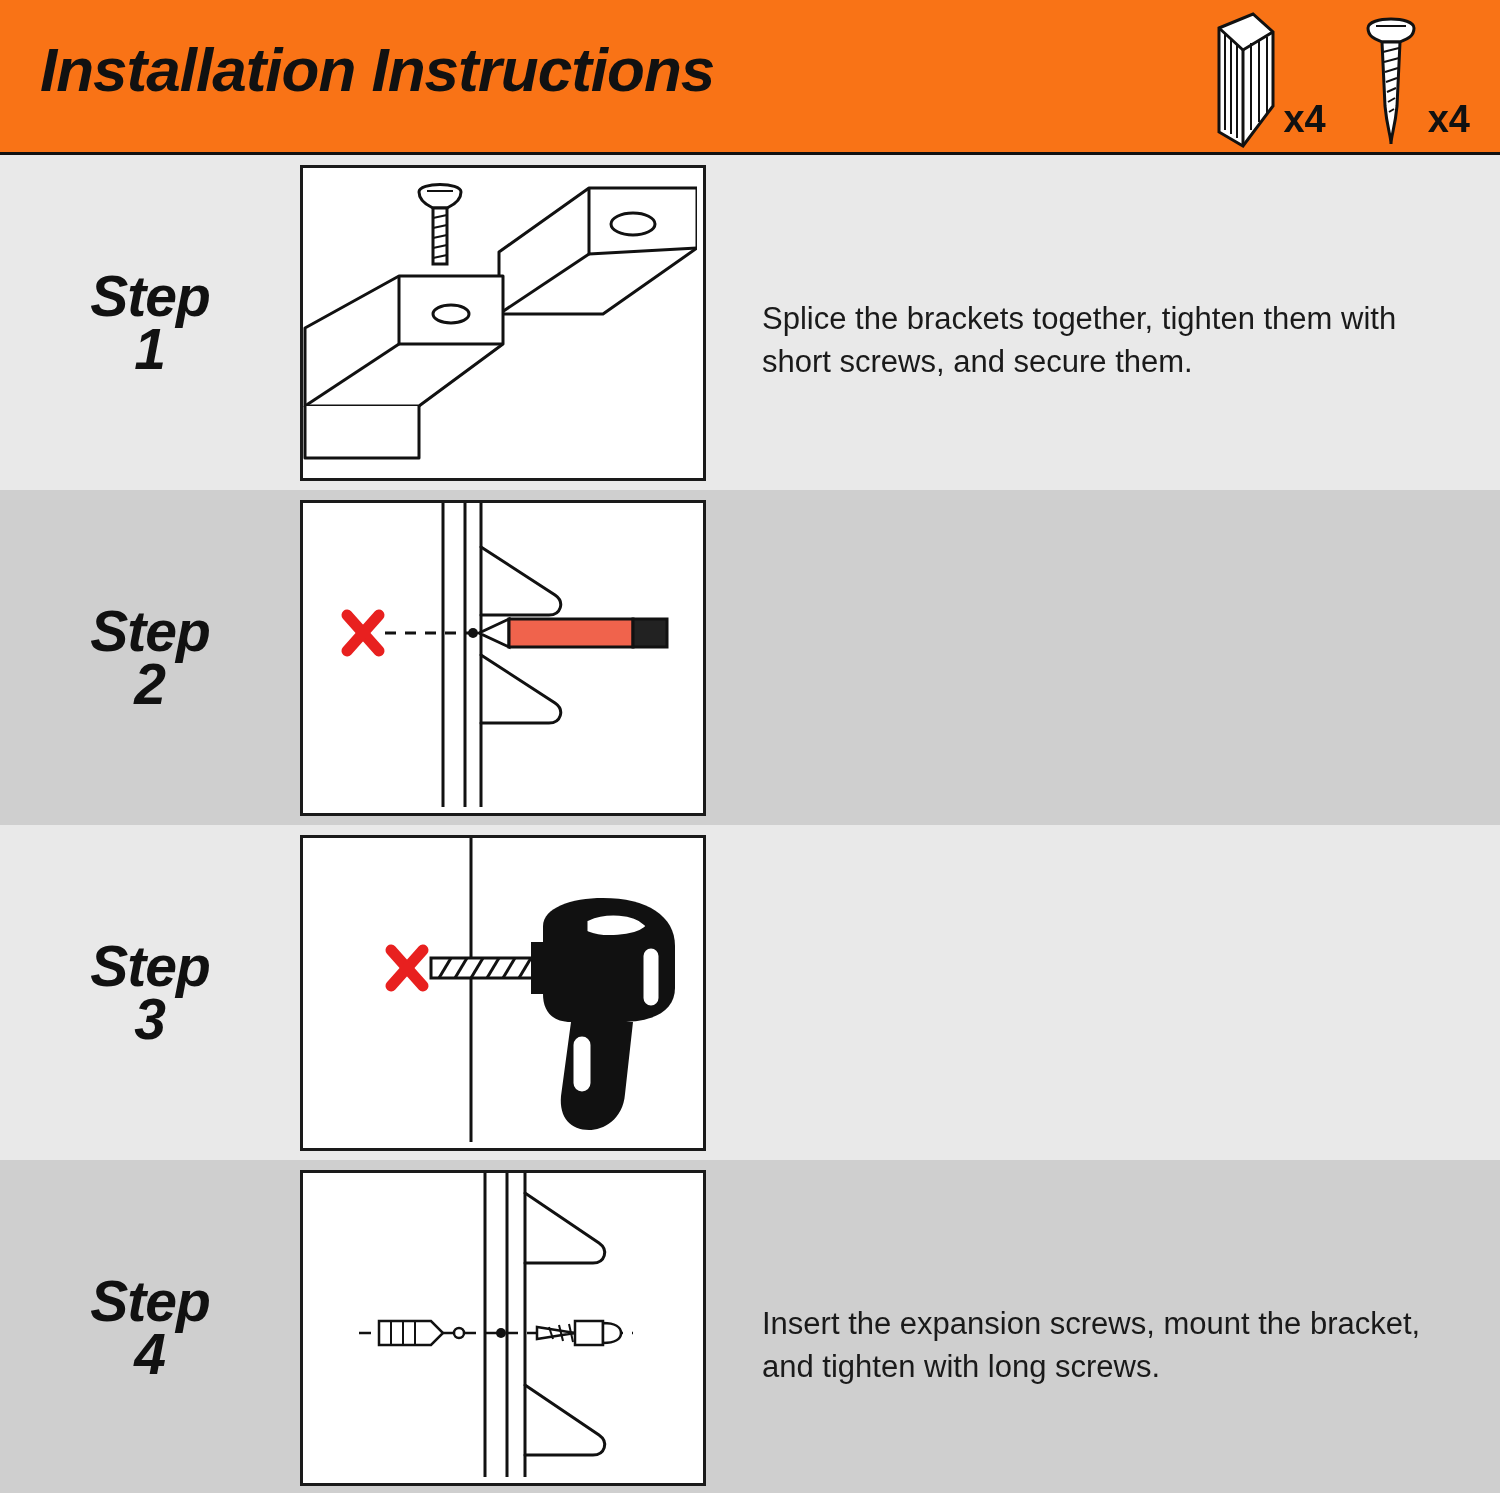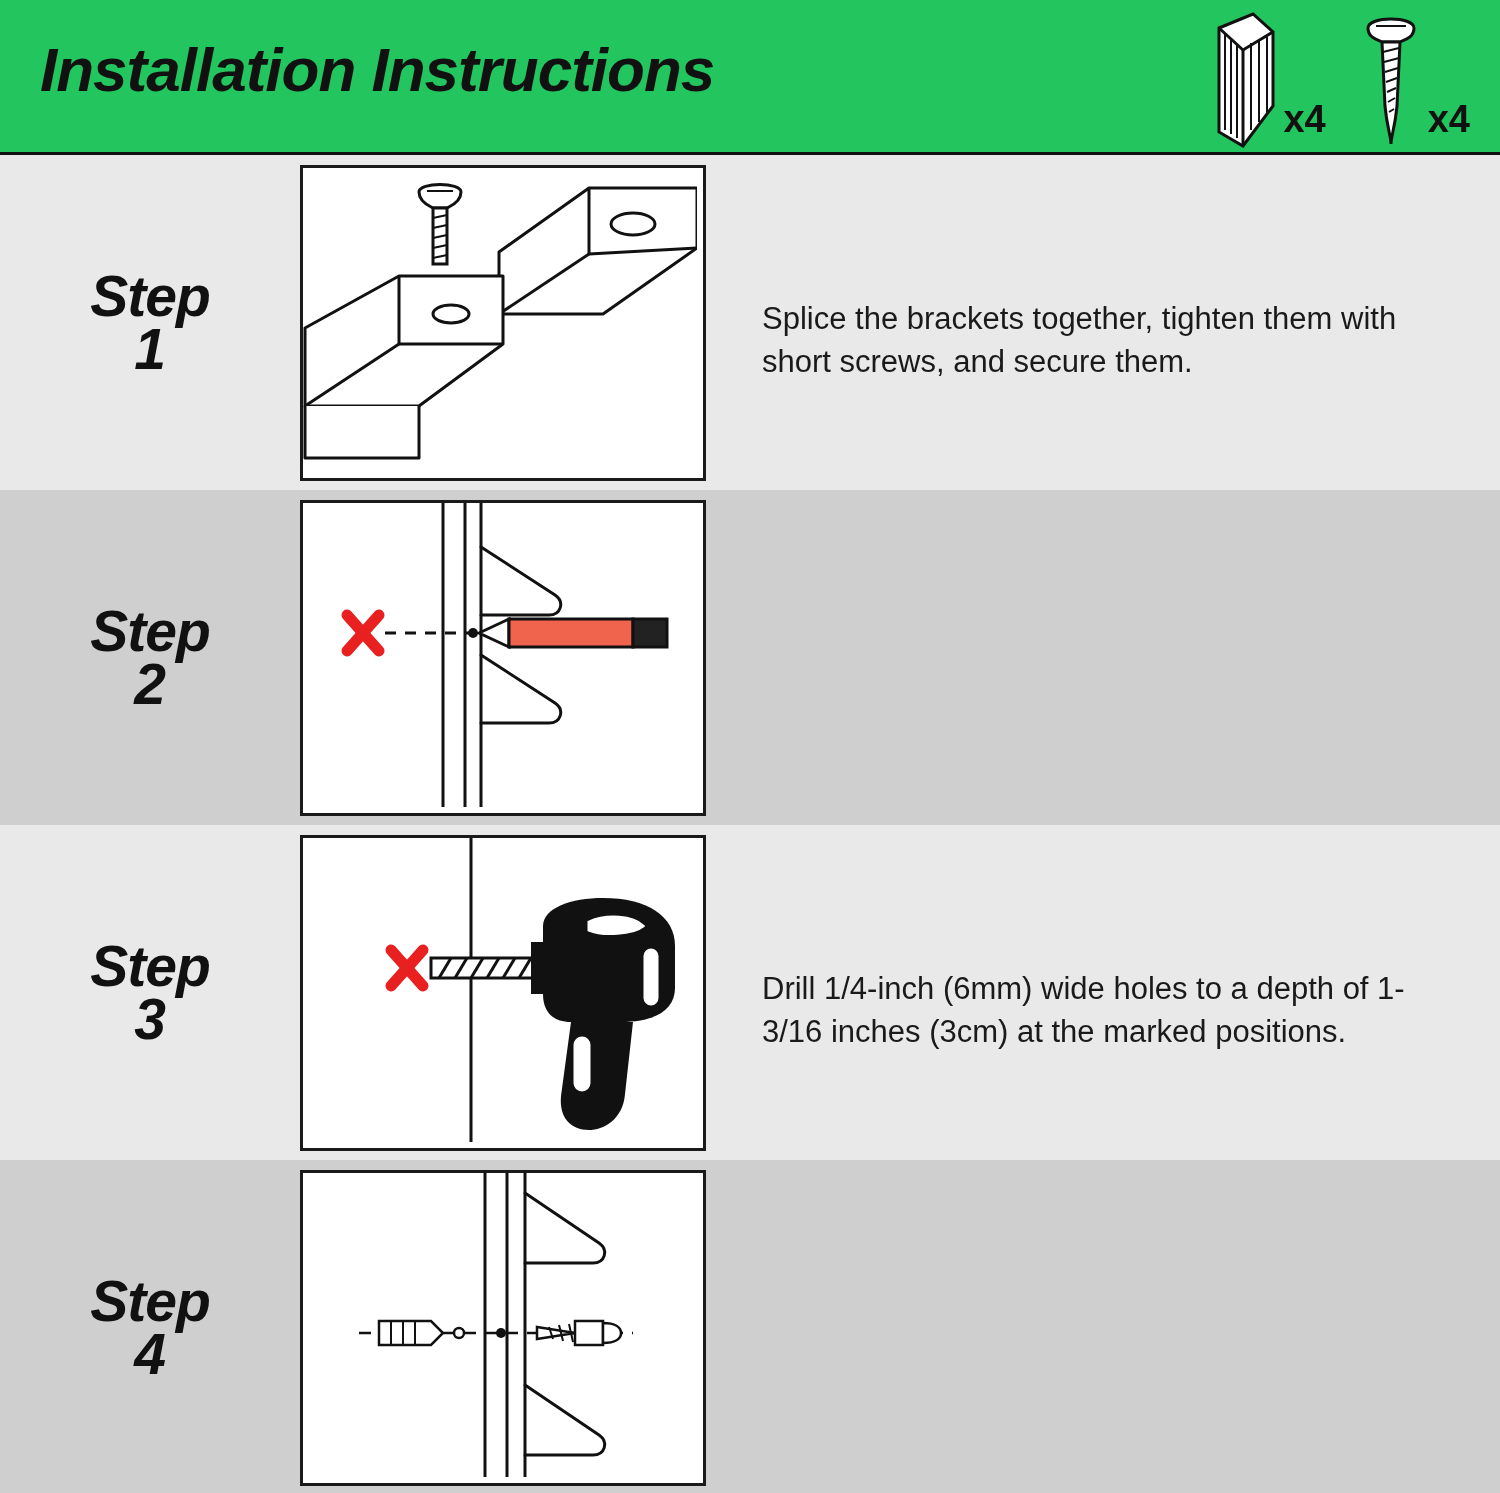--- a/index.html
+++ b/index.html
@@ -12,21 +12,21 @@
     height: 1493px;
     font-family: "Liberation Sans", sans-serif;
     overflow: hidden;
     position: relative;
   }
 
   
   .header {
     position: relative;
     height: 152px;
-    background: #22c55e;
+    background: #f97316;
     border-bottom: 3px solid #111;
   }
   .title {
     position: absolute;
     left: 40px;
     top: 34px;
     font-size: 62px;
     font-weight: bold;
     font-style: italic;
     letter-spacing: -1px;
@@ -289,23 +289,20 @@
           <path d="M268 184 L330 184 L322 256 C320 282 300 292 286 292 C268 292 256 280 258 258 Z"></path>
         </g>
         <g fill="#ffffff" stroke="#ffffff" stroke-width="3">
           <path d="M286 84 C304 76 330 78 340 88 C330 96 300 98 286 92 Z"></path>
           <rect x="342" y="112" width="12" height="54" rx="6"></rect>
           <rect x="272" y="200" width="14" height="52" rx="7"></rect>
         </g>
       </svg>
     </div>
 
-    <div class="step-text">
-      <p>Drill 1/4-inch (6mm) wide holes to a depth of 1-3/16 inches (3cm) at the marked positions.</p>
-    </div>
   </div>
 
   <div class="step-row even">
     <div class="step-label">
       <span class="word">Step</span>
       <span class="num">4</span>
     </div>
 
     <div class="figure">
       <svg width="394" height="304" viewBox="0 0 394 304">
@@ -336,15 +333,18 @@
           <path d="M272 160 L234 154 L234 166 Z"></path>
         </g>
         <g stroke="#111" stroke-width="2" fill="none">
           <path d="M246 154 L250 166"></path>
           <path d="M256 152 L260 168"></path>
           <path d="M266 151 L270 169"></path>
         </g>
       </svg>
     </div>
 
+    <div class="step-text">
+      <p>Insert the expansion screws, mount the bracket, and tighten with long screws.</p>
+    </div>
   </div>
 
 </div>
 
 </body></html>

